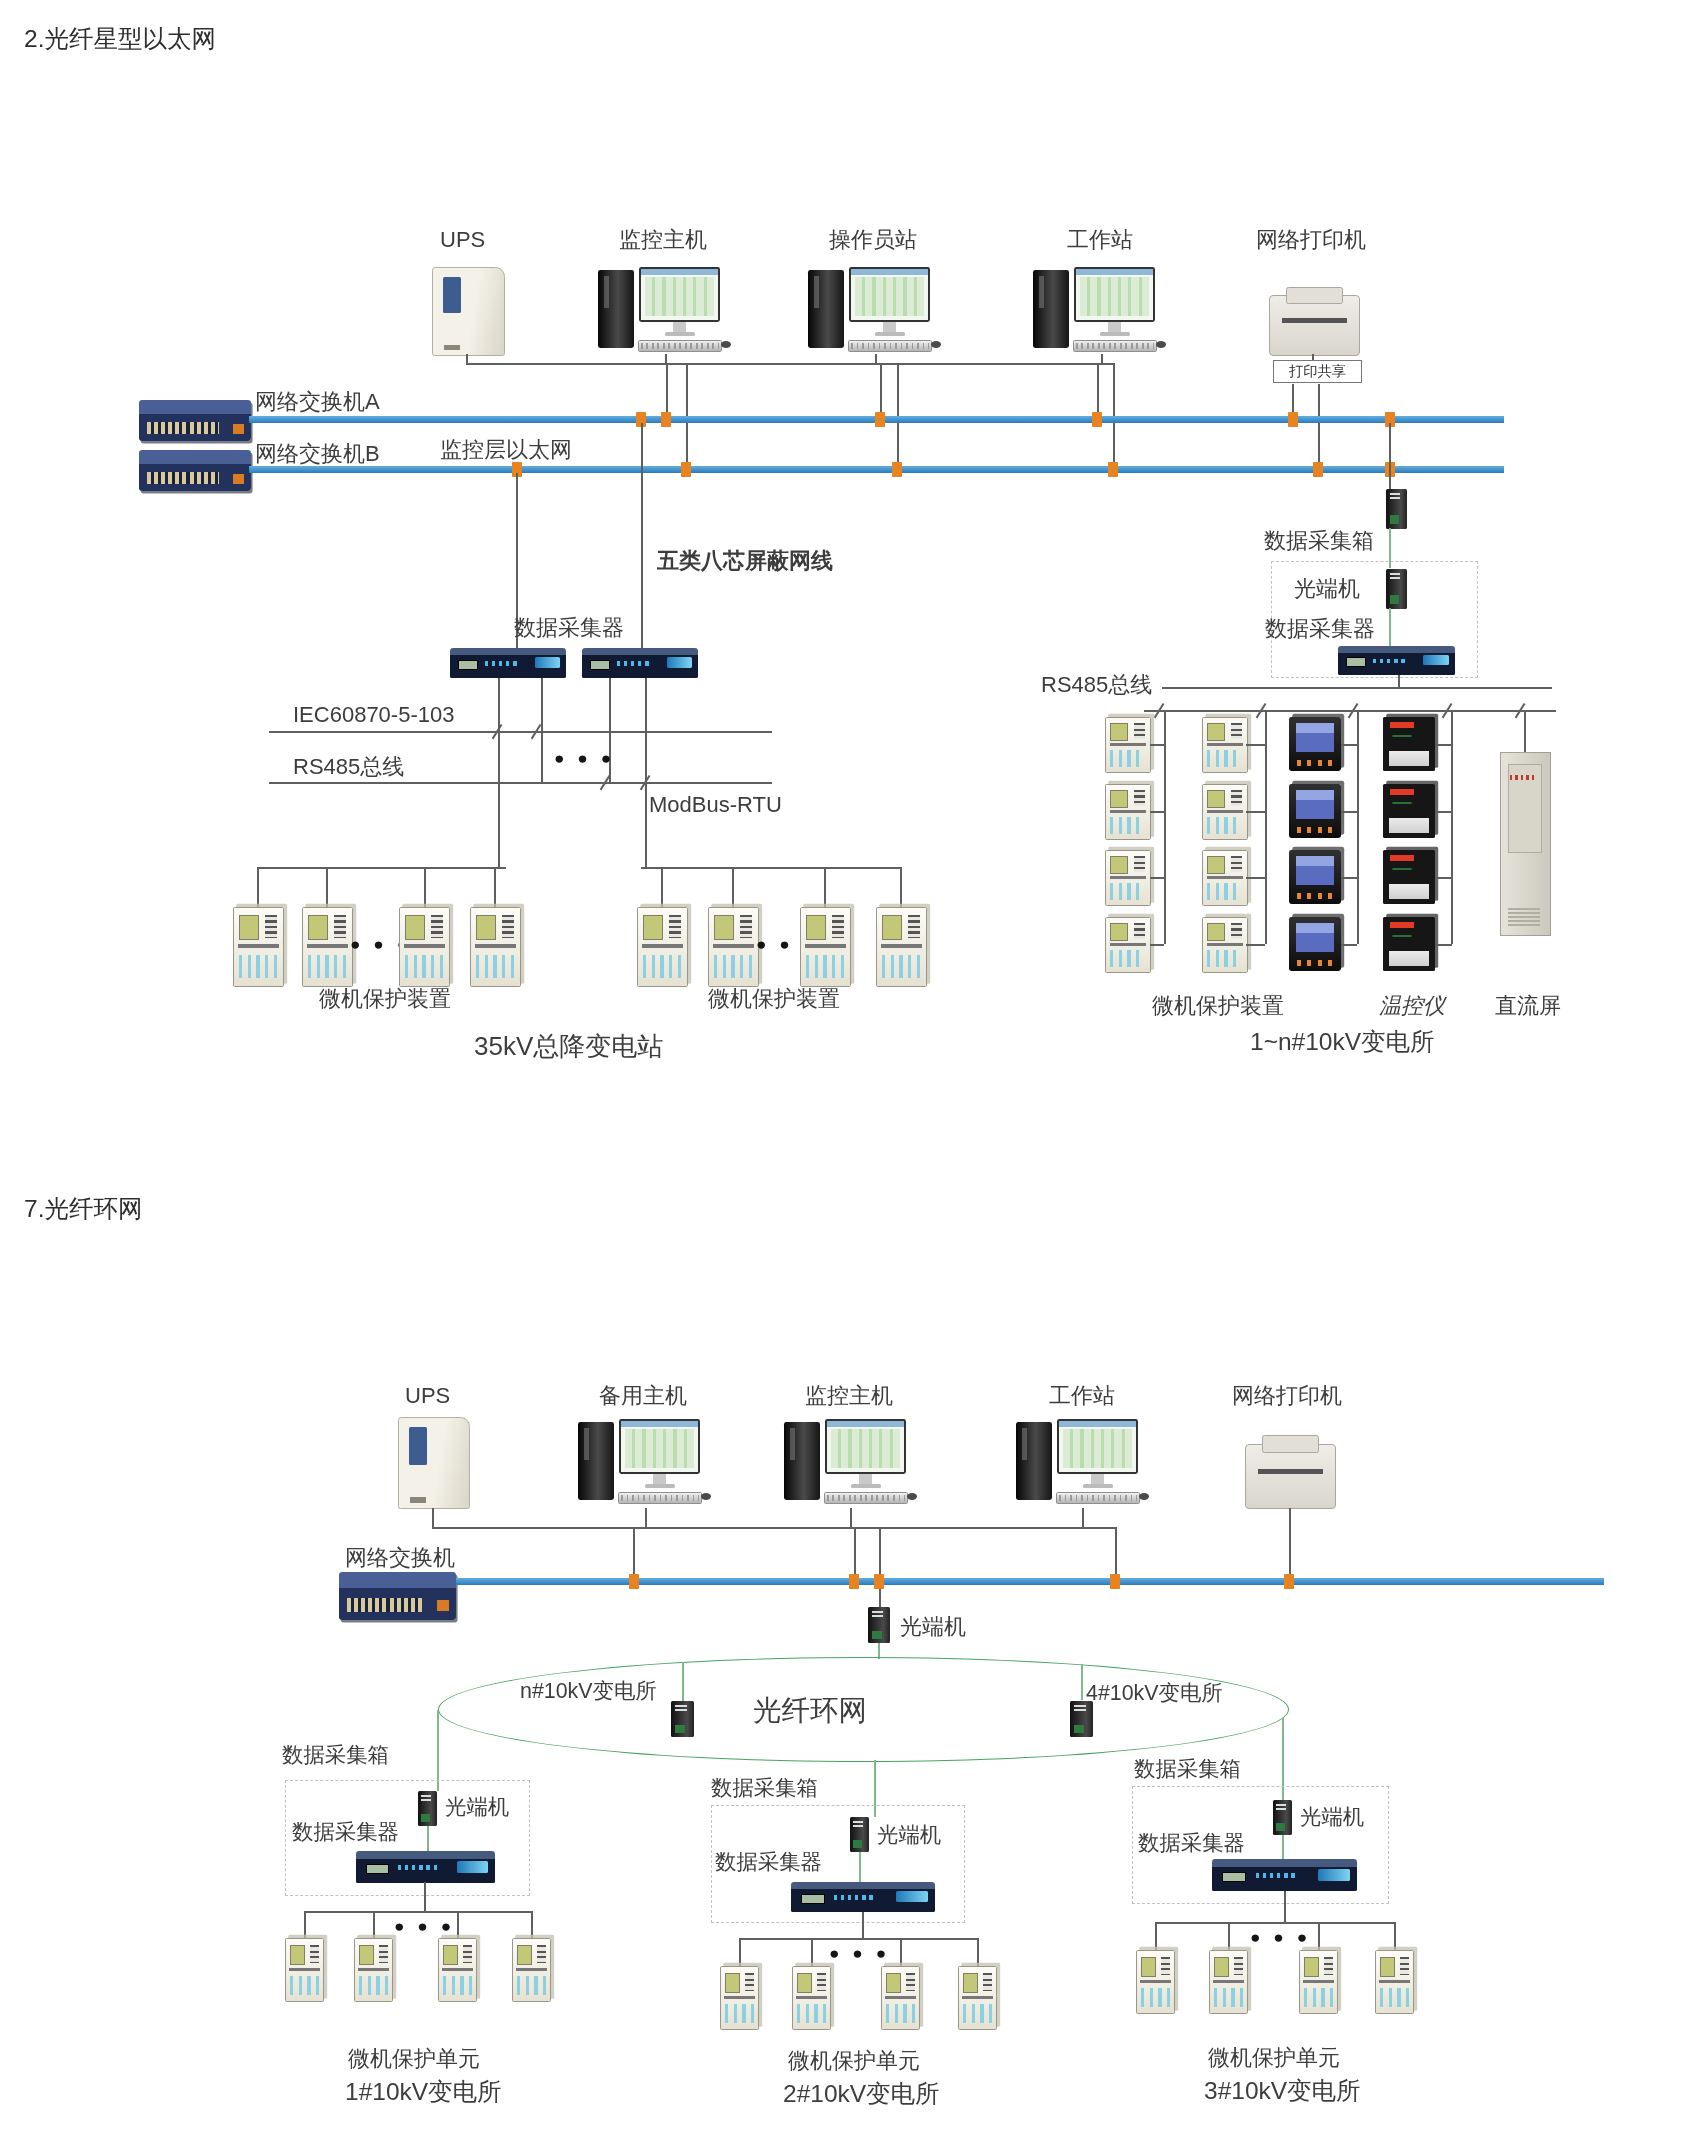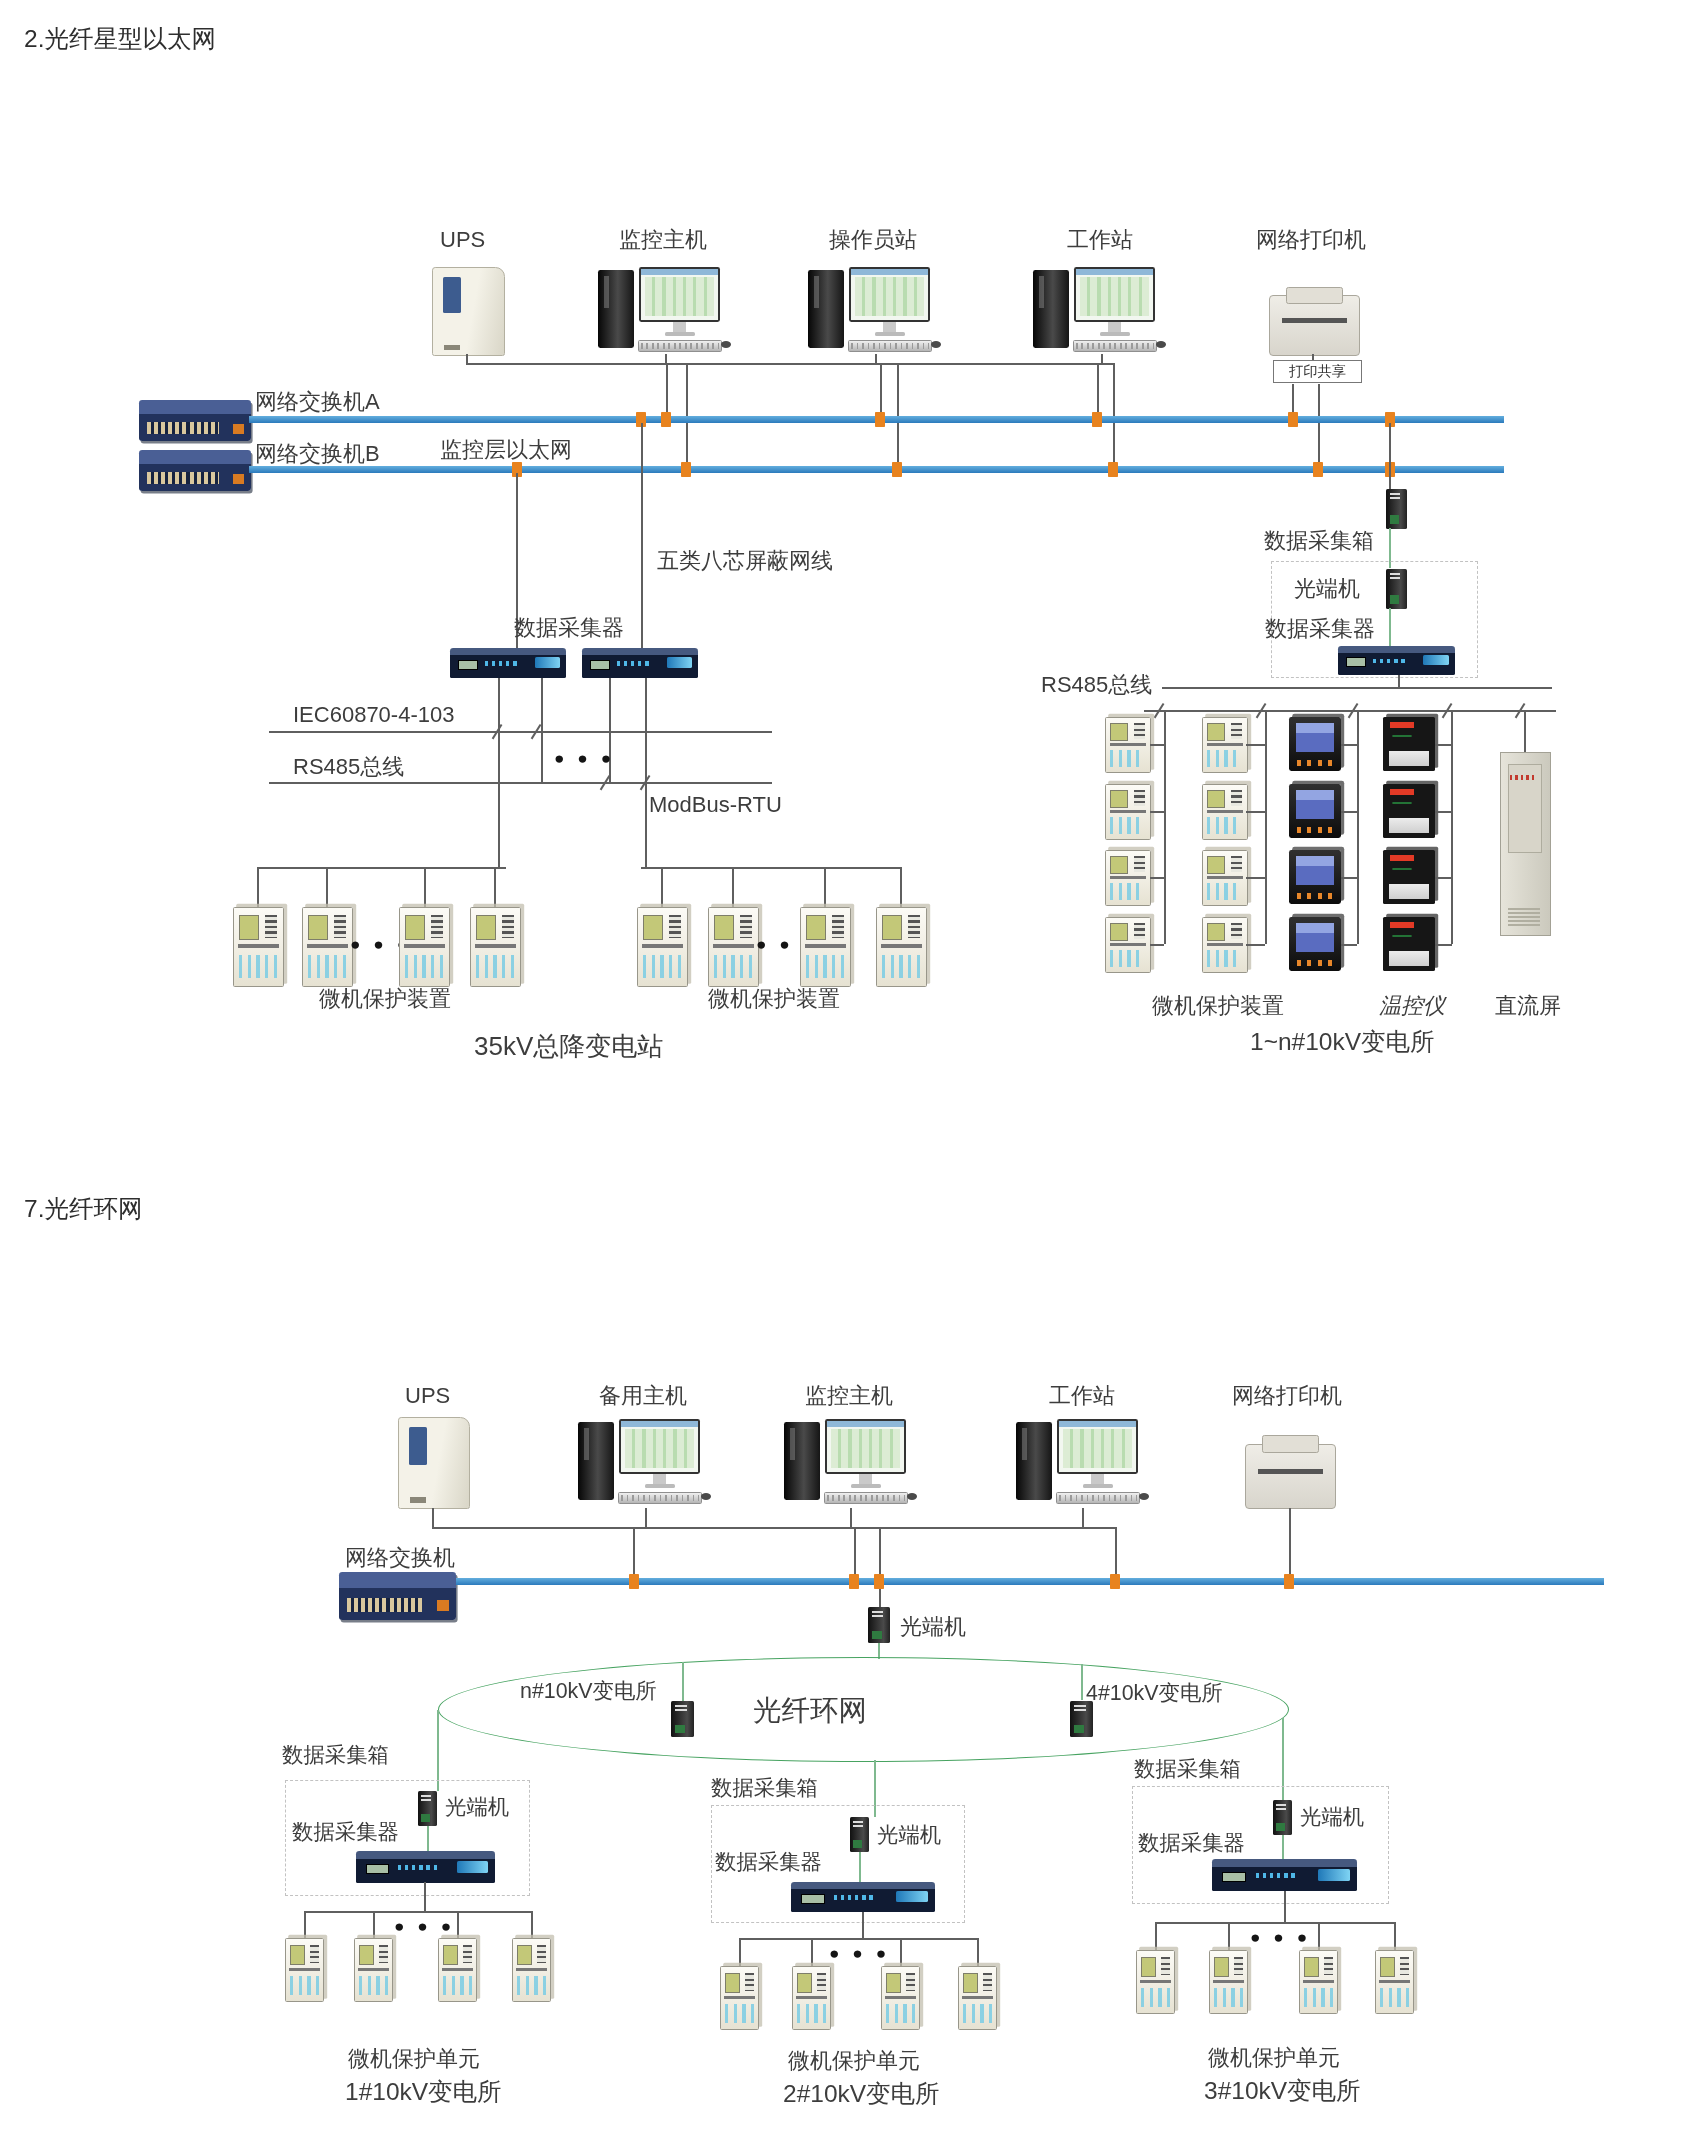--- a/index.html
+++ b/index.html
@@ -154,35 +154,35 @@
 
   <i class="tap" style="left:512px;top:462px;"></i>
   <i class="tap" style="left:681px;top:462px;"></i>
   <i class="tap" style="left:892px;top:462px;"></i>
   <i class="tap" style="left:1108px;top:462px;"></i>
   <i class="tap" style="left:1313px;top:462px;"></i>
   <i class="tap" style="left:1385px;top:462px;"></i>
 
   <i class="vl" style="left:516px;top:473px;height:177px;"></i>
   <i class="vl" style="left:641px;top:423px;height:226px;"></i>
-  <div class="lbl" style="left:657px;top:549px;">五类八芯屏蔽网线</div>
+  <div class="lbl" style="left:657px;top:549px;font-weight:bold;">五类八芯屏蔽网线</div>
   <div class="lbl" style="left:514px;top:616px;">数据采集器</div>
   <div class="rk" style="left:450px;top:648px;width:116px;height:30px;">
       <b></b>
     </div>
   <div class="rk" style="left:582px;top:648px;width:116px;height:30px;">
       <b></b>
     </div>
 
   <i class="vl" style="left:498px;top:678px;height:189px;"></i>
   <i class="vl" style="left:541px;top:678px;height:105px;"></i>
   <i class="vl" style="left:609px;top:678px;height:105px;"></i>
   <i class="vl" style="left:645px;top:678px;height:189px;"></i>
 
-  <div class="lbl" style="left:293px;top:703px;">IEC60870-4-103</div>
+  <div class="lbl" style="left:293px;top:703px;">IEC60870-5-103</div>
   <i class="hl" style="left:269px;top:731px;width:503px;"></i>
   <i class="sl" style="left:496px;top:723px;"></i>
   <i class="sl" style="left:535px;top:723px;"></i>
   <div class="lbl" style="left:293px;top:755px;">RS485总线</div>
   <div class="dts" style="left:554px;top:748px;">● ● ●</div>
   <i class="hl" style="left:269px;top:782px;width:503px;"></i>
   <i class="sl" style="left:604px;top:774px;"></i>
   <i class="sl" style="left:644px;top:774px;"></i>
   <div class="lbl" style="left:649px;top:793px;">ModBus-RTU</div>
 

